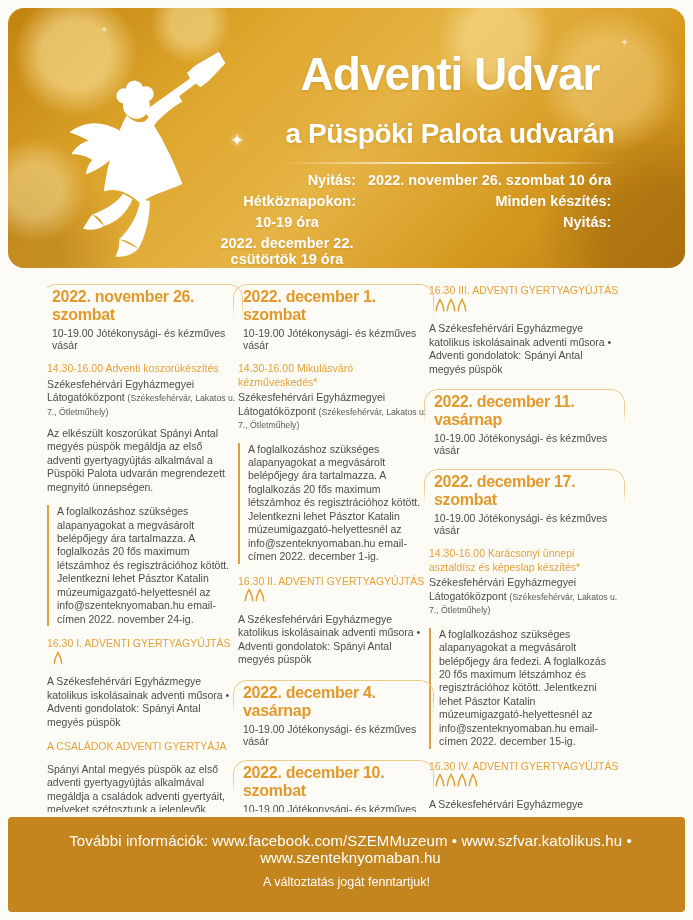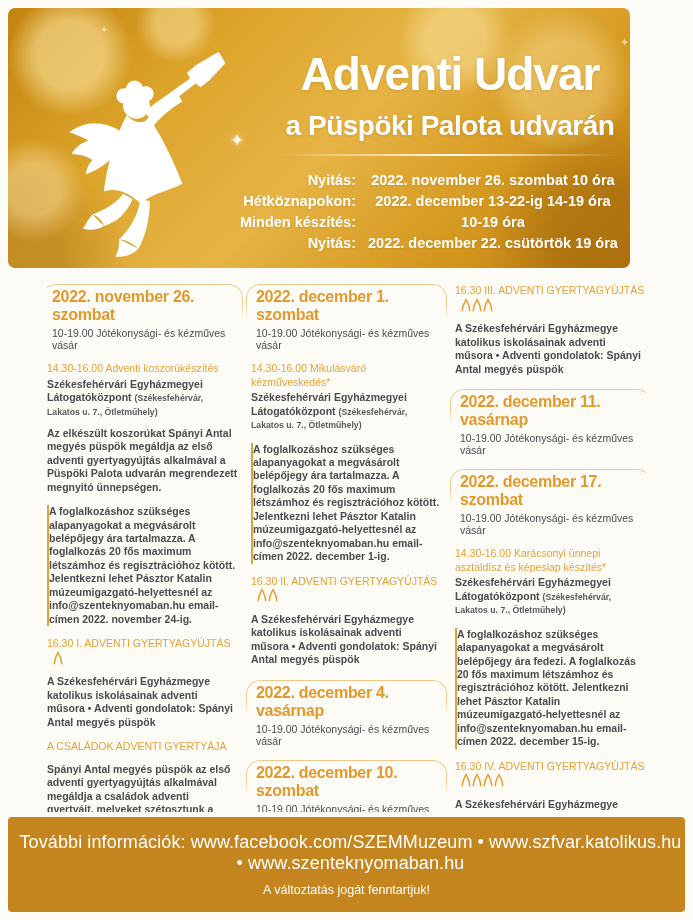--- a/index.html
+++ b/index.html
@@ -2,74 +2,74 @@
 <html lang="hu"><head>
 <meta charset="utf-8">
 <style>
   html,body{margin:0;padding:0;background:#ffffff;}
   .poster{
     position:relative;width:693px;height:920px;background:#fcfbf6;
     font-family:"Liberation Sans",sans-serif;overflow:hidden;margin:0;
   }
   
   .header{
-    position:absolute;left:8px;top:8px;width:622px;height:260px;border-radius:7px;
+    position:absolute;left:8px;top:8px;width:677px;height:260px;border-radius:16px;
     background:
       radial-gradient(circle at 10% 18%, rgba(255,236,170,.55) 0 34px, rgba(255,236,170,0) 62px),
       radial-gradient(circle at 4% 70%, rgba(255,240,190,.40) 0 26px, rgba(255,240,190,0) 52px),
       radial-gradient(circle at 27% 6%, rgba(255,238,180,.45) 0 20px, rgba(255,238,180,0) 40px),
       radial-gradient(circle at 72% 12%, rgba(255,240,185,.40) 0 30px, rgba(255,240,185,0) 58px),
       radial-gradient(circle at 89% 28%, rgba(255,236,175,.35) 0 40px, rgba(255,236,175,0) 72px),
       radial-gradient(circle at 96% 88%, rgba(150,95,10,.45) 0 50px, rgba(150,95,10,0) 120px),
       radial-gradient(circle at 2% 98%, rgba(160,105,15,.40) 0 40px, rgba(160,105,15,0) 110px),
       linear-gradient(135deg,#c3830f 0%,#dda52c 28%,#e6b445 52%,#d5981f 76%,#bd7d10 100%);
   }
   .angel{position:absolute;left:42px;top:40px;}
   .sparkle{position:absolute;color:#fff;}
   .sparkle::before{content:"\2726";}
   .sp1{left:222px;top:122px;font-size:17px;opacity:.95;text-shadow:0 0 6px rgba(255,255,255,.8);}
   .sp2{left:612px;top:28px;font-size:11px;opacity:.55;}
   .sp3{left:92px;top:16px;font-size:10px;opacity:.5;}
   .title-block{position:absolute;left:238px;top:42px;width:408px;text-align:center;color:#fff;}
   .title{font-size:46px;font-weight:700;letter-spacing:-1px;line-height:1.05;
     text-shadow:0 1px 3px rgba(140,90,0,.25);}
-  .subtitle{font-size:28px;font-weight:700;letter-spacing:-.5px;margin-top:12px;
+  .subtitle{font-size:28px;font-weight:700;letter-spacing:-.5px;margin-top:20px;
     text-shadow:0 1px 3px rgba(140,90,0,.25);}
   .hdr-divider{width:340px;height:2px;margin:12px auto 0;
     background:linear-gradient(90deg,rgba(255,255,255,0),rgba(255,255,255,.95),rgba(255,255,255,0));}
   .schedule{
     position:absolute;left:210px;top:164px;display:grid;
     grid-template-columns:138px auto;column-gap:12px;row-gap:5px;
     color:#fff;font-size:14.5px;font-weight:700;text-shadow:0 1px 2px rgba(140,90,0,.2);
   }
   .sch-label{text-align:right;}
   .sch-value{text-align:center;}
   
   .columns{position:absolute;left:47px;top:284px;width:599px;height:528px;
-    display:flex;gap:13px;overflow:hidden;}
+    display:flex;overflow:hidden;}
   .col{width:191px;flex:0 0 191px;}
   .col > :first-child{margin-top:0;}
   .date-block{position:relative;margin:13px 0 7px;padding:4px 3px 0 5px;}
   .date-block::before{content:"";position:absolute;top:0;left:-5px;right:-5px;height:34px;
     border:1.5px solid #eccb8a;border-bottom:none;border-radius:14px 14px 0 0;
     -webkit-mask-image:linear-gradient(#000 55%,transparent);
     mask-image:linear-gradient(#000 55%,transparent);}
   .date-title{color:#e2992c;font-size:16px;font-weight:700;letter-spacing:-.3px;position:relative;}
   .date-sub{color:#4b4b4d;font-size:10.5px;margin-top:3px;position:relative;}
   .subhead{color:#e5a238;font-weight:400;font-size:10.5px;line-height:1.3;margin:11px 0 2px;}
   .flames{margin-left:5px;white-space:nowrap;}
   .flames svg{vertical-align:-2px;margin-left:1px;}
-  .para{color:#4b4b4d;font-size:10.5px;line-height:1.28;margin:9px 0;font-weight:bold;}
+  .para{color:#4b4b4d;font-size:10.5px;line-height:1.28;margin:9px 0;}
   .venue{margin:2px 0 9px;}
   .paren{font-size:8.7px;color:#5a5a5c;}
-  .note{border-left:2.5px solid #dba23f;margin:11px 0;}
+  .note{border-left:2.5px solid #dba23f;padding-left:8px;margin:11px 0;}
   
   .footer{position:absolute;left:8px;bottom:8px;width:677px;height:95px;border-radius:4px;
     background:#c5851e;color:#fff;text-align:center;padding-top:15px;box-sizing:border-box;}
-  .footer-line1{font-size:18px;font-weight:400;letter-spacing:.1px;padding-left:8px;}
+  .footer-line1{font-size:15px;font-weight:400;letter-spacing:.1px;padding-left:8px;}
   .footer-line2{font-size:12.5px;margin-top:9px;}
 </style>
 </head>
 <body>
 
 <div class="poster">
 
   <div class="header">
     <span class="sparkle sp1"></span>
     <span class="sparkle sp2"></span>
@@ -95,21 +95,20 @@
     <div class="title-block">
       <div class="title">Adventi Udvar</div>
       <div class="subtitle">a Püspöki Palota udvarán</div>
       <div class="hdr-divider"></div>
     </div>
 
     <div class="schedule">
       <div class="sch-label">Nyitás:</div>
       <div class="sch-value">2022. november 26. szombat 10 óra</div>
       <div class="sch-label">Hétköznapokon:</div>
-      <div class="sch-value">2022. december 13-22-ig 14-19 óra</div>
       <div class="sch-label">Minden készítés:</div>
       <div class="sch-value">10-19 óra</div>
       <div class="sch-label">Nyitás:</div>
       <div class="sch-value">2022. december 22. csütörtök 19 óra</div>
     </div>
   </div>
 
   <div class="columns">
     <div class="col">
         <div class="date-block">

